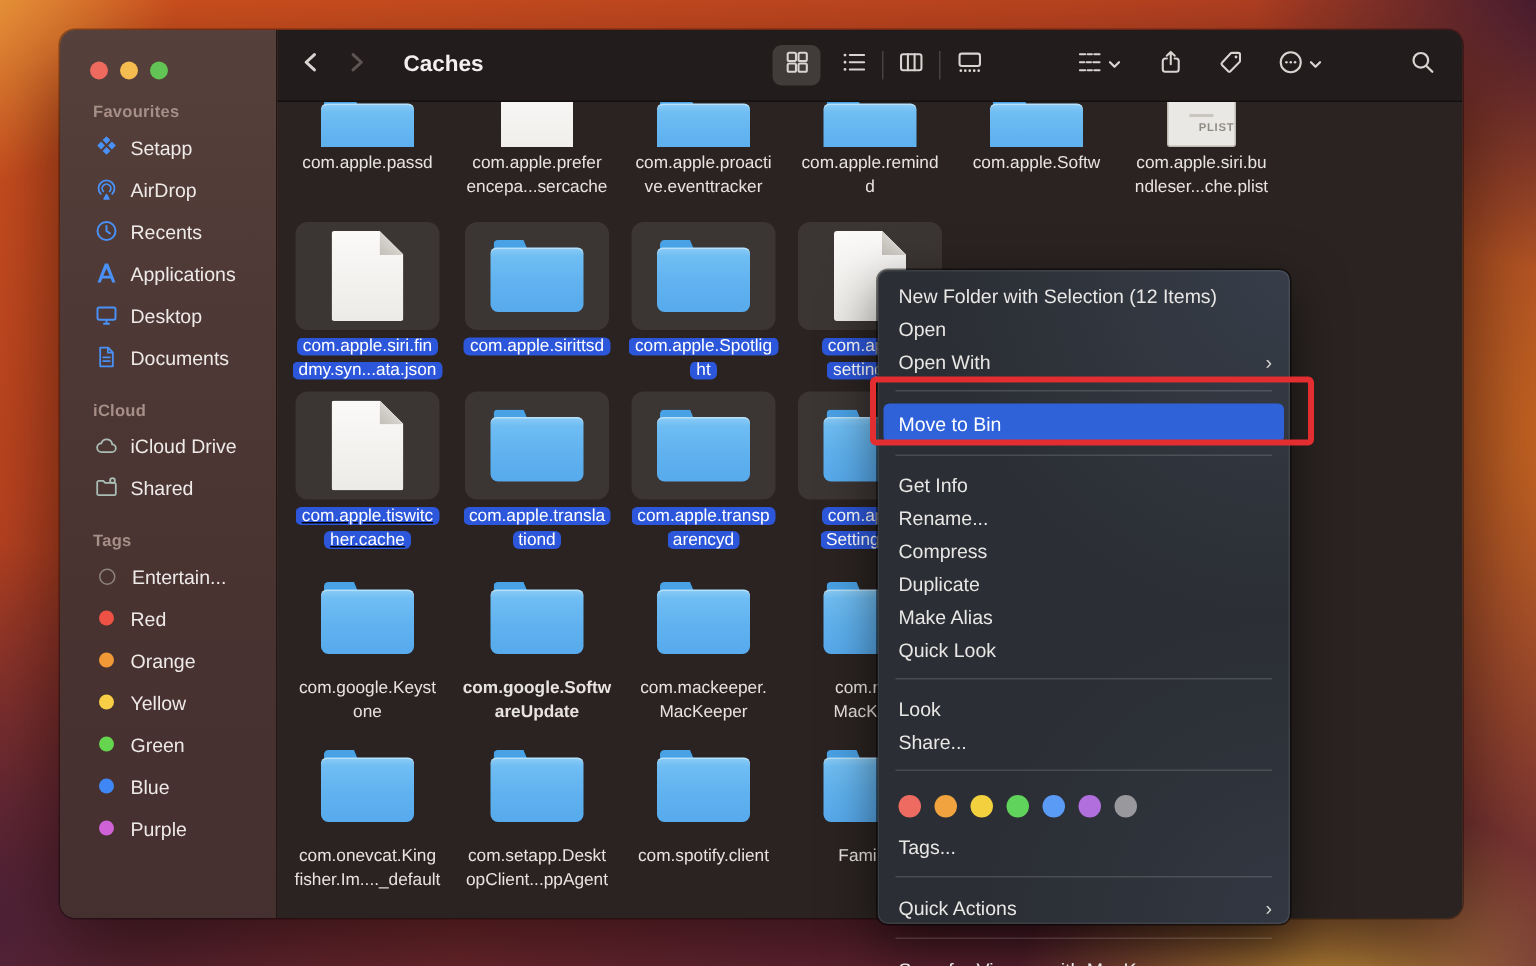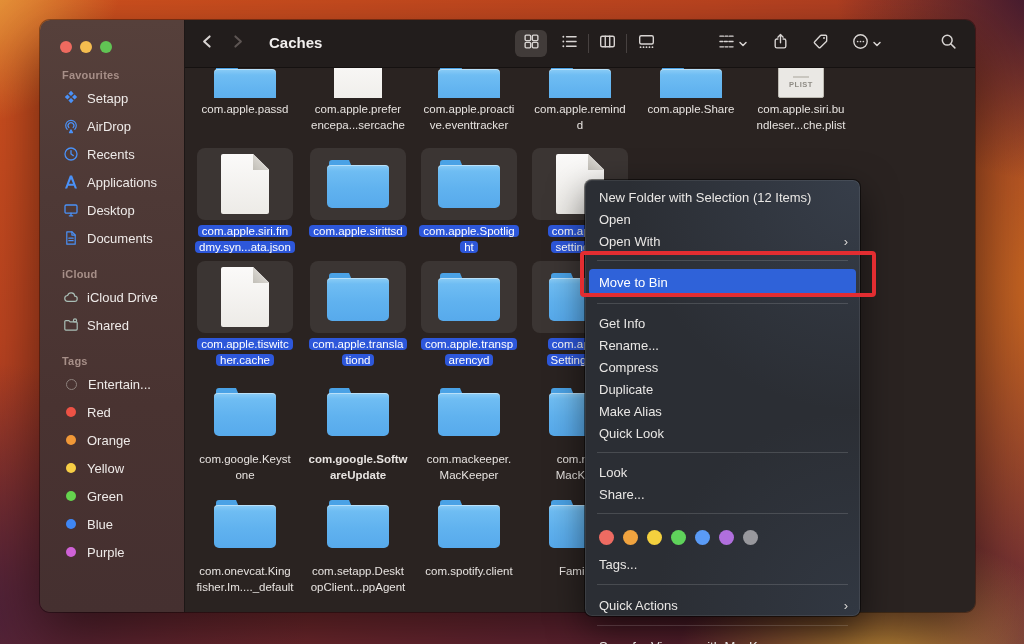--- a/index.html
+++ b/index.html
@@ -54,21 +54,21 @@
     background:linear-gradient(180deg,#8ccdf6 0%,#6fbdf3 14%,#60b2ef 55%,#57aaec 100%);
     box-shadow:inset 0 1px 0 rgba(255,255,255,.4);}
   .docfile{width:48px;height:60px;position:relative;background:linear-gradient(180deg,#fbfaf9,#edebe7);
     border-radius:2px;clip-path:polygon(0 0,67% 0,100% 26%,100% 100%,0 100%);}
   .docfile::after{content:"";position:absolute;top:0;right:0;width:16px;height:16px;
     background:linear-gradient(225deg,#efedeb 10%,#d2cfc9 60%,#c2bfb8 100%);
     clip-path:polygon(0 0,0 100%,100% 100%);}
   .plistfile{width:44px;height:30px;background:#eae8e4;border:1px solid #bdbab2;border-radius:2px;
     display:flex;flex-direction:column;align-items:center;justify-content:center;gap:2px;}
   .plistfile i{display:block;width:16px;height:2px;background:#c9c6bf;}
-  .plistfile b{font-size:7.5px;font-weight:700;color:#8f8c85;letter-spacing:.5px;font-style:normal;}
+  .plistfile b{font-size:7.5px;font-weight:700;color:#8f8c85;letter-spacing:.5px;font-style:normal;padding-left:20px;}
   
   .menu{position:absolute;left:585px;top:180px;width:275px;height:436px;box-sizing:border-box;border-radius:7px;
     background:radial-gradient(circle at 100% 0%, rgba(96,118,150,.22), transparent 45%),
                radial-gradient(circle at 100% 100%, rgba(80,100,130,.18), transparent 40%),#2b2e34;
     box-shadow:0 12px 36px rgba(0,0,0,.55),0 0 0 1px rgba(0,0,0,.5),inset 0 0 0 1px rgba(255,255,255,.08);
     padding-top:6px;color:#e9e7e5;font-size:13px;z-index:5;}
   .mi{height:22px;display:flex;align-items:center;padding:0 12px 0 14px;}
   .mi .grow{flex:1;}
   .mi .sub{color:#d9d7d5;font-size:13px;}
   .mi-hl{height:26px;margin:0 4px;padding:0 8px 0 10px;border-radius:4px;background:#2f62d9;color:#fff;}
@@ -310,21 +310,21 @@
             <div class="iconbox">
               <div class="folder" style="margin-bottom: -14px;"></div>
             </div>
             <div class="lbl"><span>com.apple.remind
 d</span></div>
           </div>
           <div class="cell" style="left: 452px;">
             <div class="iconbox">
               <div class="folder" style="margin-bottom: -14px;"></div>
             </div>
-            <div class="lbl"><span>com.apple.Share</span></div>
+            <div class="lbl"><span>com.apple.Softw</span></div>
           </div>
           <div class="cell" style="left: 562px;">
             <div class="iconbox">
               <div class="plistfile">
                 <i></i>
                 <b>PLIST</b>
               </div>
             </div>
             <div class="lbl"><span>com.apple.siri.bu
 ndleser...che.plist</span></div>
@@ -353,21 +353,21 @@
           </div>
           <div class="cell sel" style="left: 341px;">
             <div class="iconbox">
               <div class="docfile"></div>
             </div>
             <div class="lbl"><span>com.apple.
 settings...</span></div>
           </div>
         </div>
         <div class="row" style="top: 193px;">
-          <div class="cell sel" style="left: 6px;">
+          <div class="cell sel" style="left: 6px; text-decoration: underline;">
             <div class="iconbox">
               <div class="docfile"></div>
             </div>
             <div class="lbl"><span>com.apple.tiswitc
 her.cache</span></div>
           </div>
           <div class="cell sel" style="left: 119px;">
             <div class="iconbox">
               <div class="folder"></div>
             </div>

